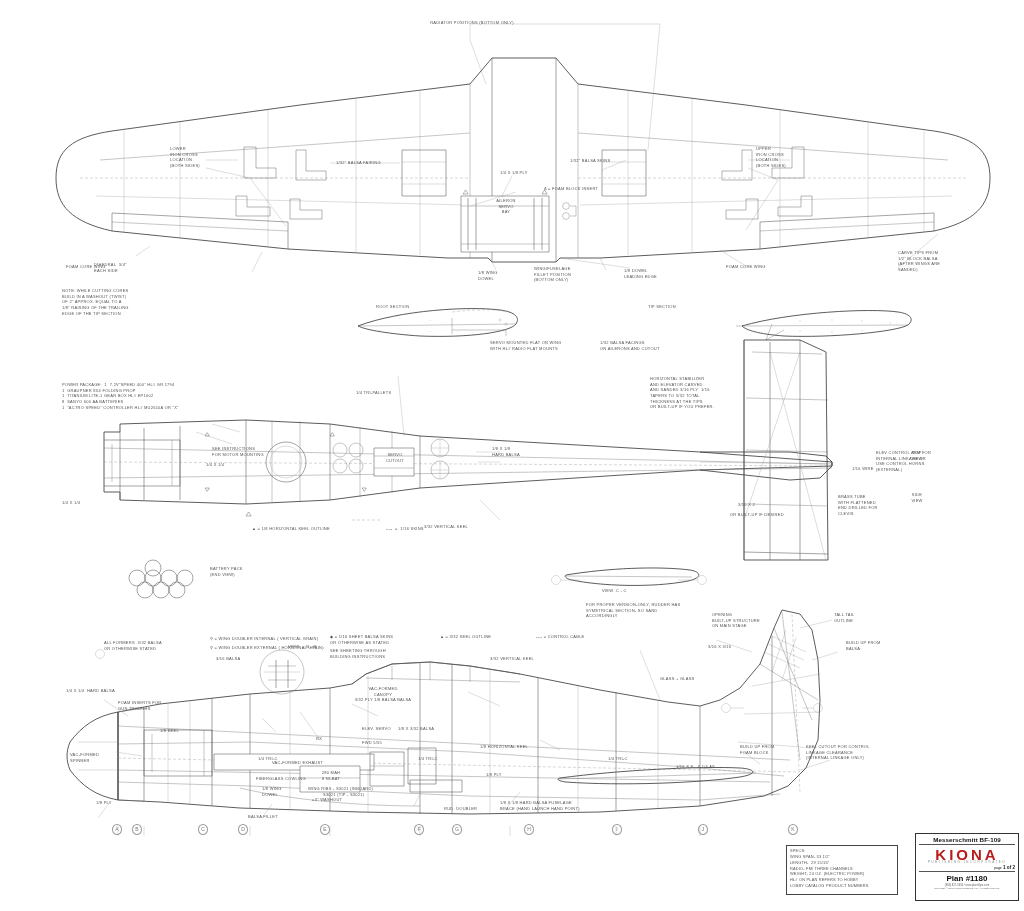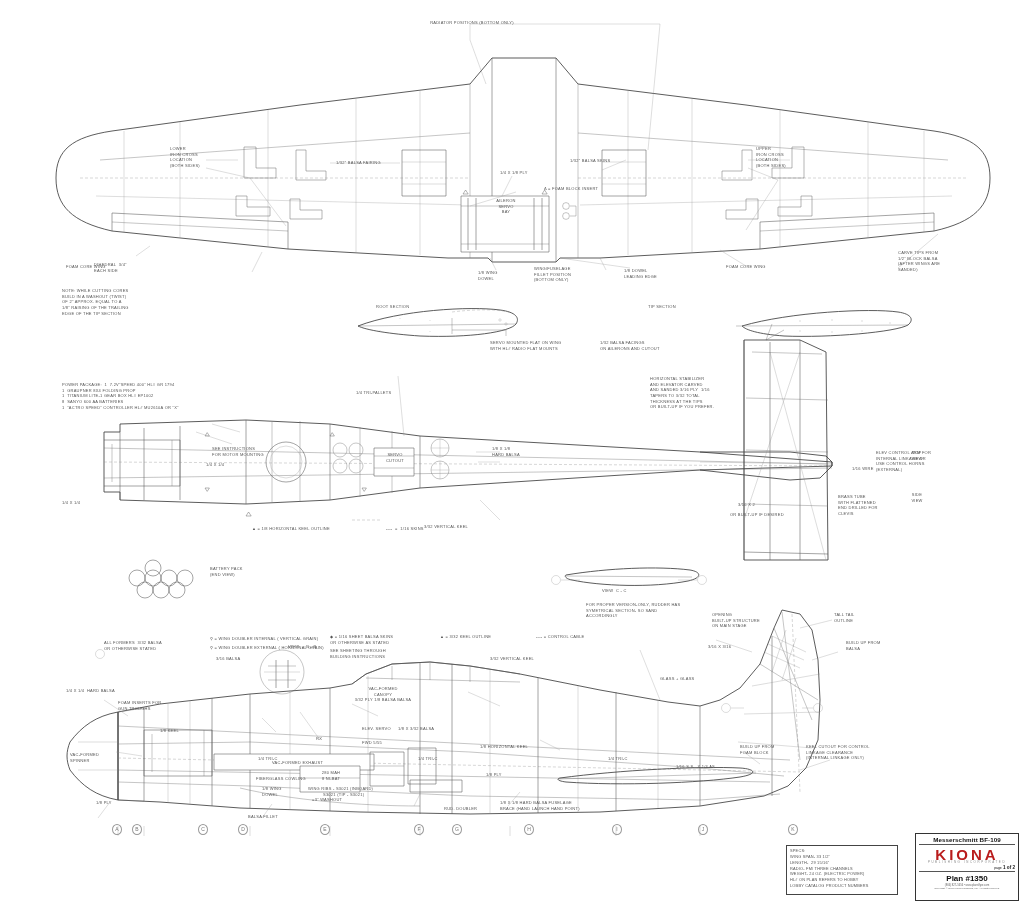--- a/index.html
+++ b/index.html
@@ -507,18 +507,18 @@
   <div>WEIGHT- 24 oz. (ELECTRIC POWER)</div>
   <div>HL# ON PLAN REFERS TO HOBBY</div>
   <div>LOBBY CATALOG PRODUCT NUMBERS</div>
 </div>
 
 <div id="titleblock">
   <div id="tb-name">Messerschmitt BF-109</div>
   <div id="tb-brand">KIONA</div>
   <div id="tb-tag">PUBLISHING INCORPORATED</div>
   <div id="tb-page"><span class="sm">page</span> <span>1 of 2</span></div>
-  <div id="tb-plan">Plan #1350</div>
+  <div id="tb-plan">Plan #1180</div>
   <div id="tb-contact">(866) 827-5656 • www.plansflyer.com</div>
   <div id="tb-copy">Copyright © 2003 Kiona Publishing, Inc. All rights reserved.</div>
 </div>
 
 </div>
 
 </body></html>

